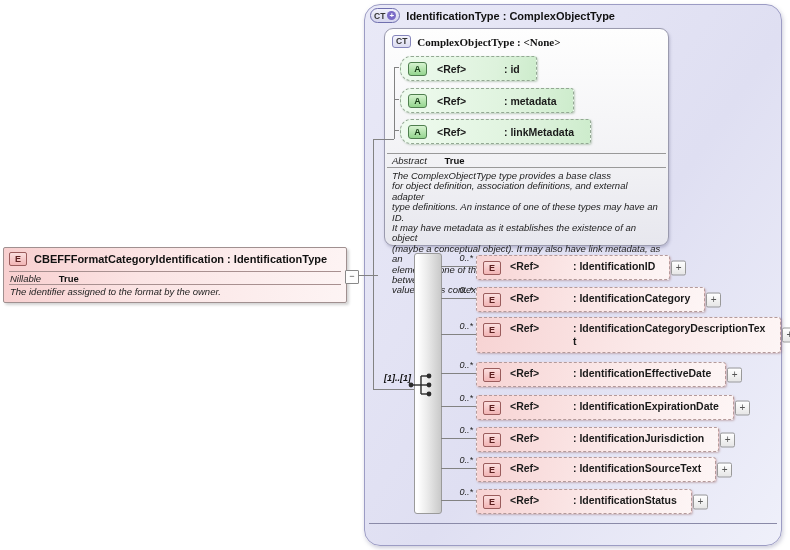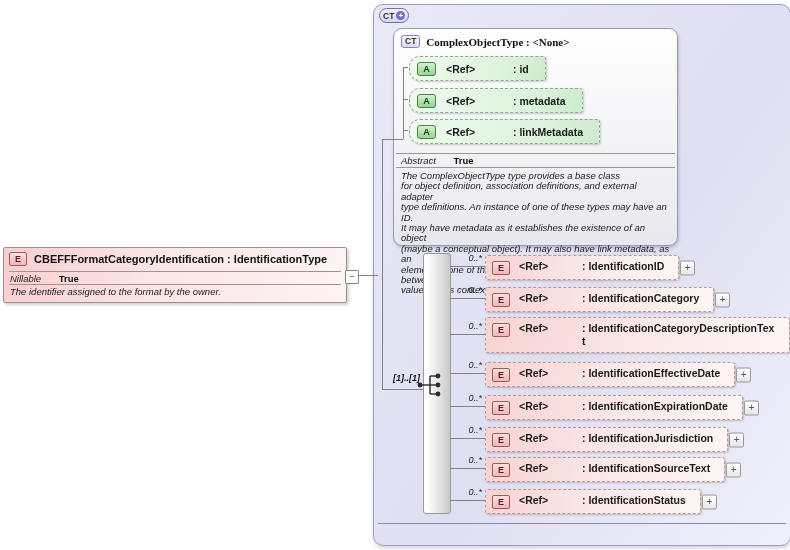--- a/index.html
+++ b/index.html
@@ -1,21 +1,21 @@
 <!DOCTYPE html>
 <html><head>
 <meta charset="utf-8">
 <style>
   html,body{margin:0;padding:0;background:#fff;}
   body{font-family:"Liberation Sans",sans-serif;}
   .canvas{position:relative;width:790px;height:550px;background:#ffffff;overflow:hidden;}
 
   
-  .panel{position:absolute;left:373px;top:4px;width:416px;height:540px;
-    border:1px solid #9c9cc4;border-radius:10px;
+  .panel{position:absolute;left:364px;top:4px;width:416px;height:540px;
+    border:1px solid #9c9cc4;border-radius:16px;
     background:linear-gradient(125deg,#e9e9f7 0%,#dfdff2 55%,#eff0fa 100%);
     box-shadow:1px 2px 4px rgba(110,110,150,.35);}
   .panel-header{position:absolute;left:5px;top:3px;display:flex;align-items:center;gap:6px;}
   .ctp-badge{display:inline-flex;align-items:center;gap:2px;border:1px solid #6f6fae;
     background:linear-gradient(#f2f2fc,#d5d5ee);border-radius:8px;padding:1px 3px;height:11px;}
   .ctp-text{font-size:8.5px;font-weight:bold;color:#333;line-height:10px;}
   .ctp-circle{width:9px;height:9px;border-radius:50%;background:#7a6bc7;color:#fff;
     font-size:8px;line-height:9px;text-align:center;font-weight:bold;}
   .panel-title{font-size:11px;font-weight:bold;color:#111;}
 
@@ -99,20 +99,21 @@
 
 <div class="canvas">
 
   <div class="panel">
 
     <div class="panel-header">
       <span class="ctp-badge">
         <span class="ctp-text">CT</span>
         <span class="ctp-circle">+</span>
       </span>
+      <span class="panel-title">IdentificationType : ComplexObjectType</span>
     </div>
 
     <div class="inner-box">
       <div class="inner-header">
         <span class="ct-badge">CT</span>
         <span class="inner-title">ComplexObjectType : &lt;None&gt;</span>
       </div>
 
       <div class="arow" style="top:27px">
         <span class="abadge">A</span>

